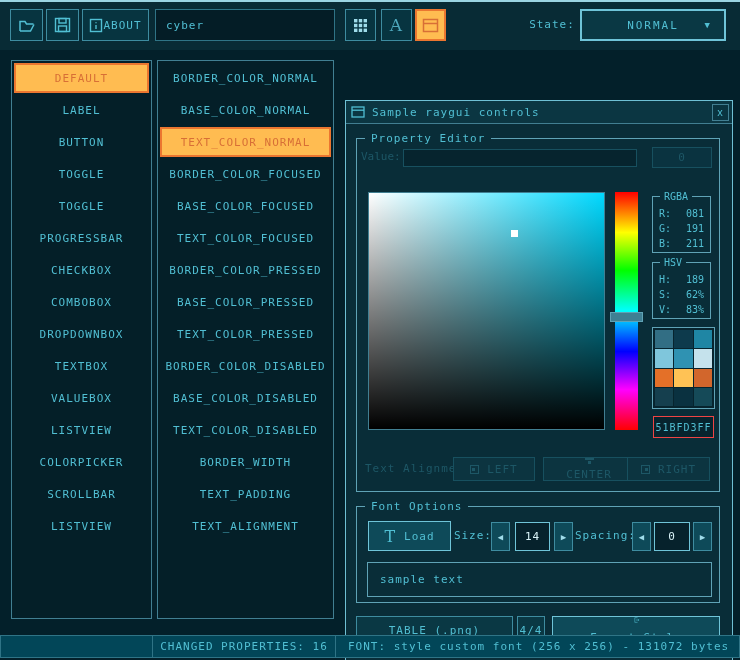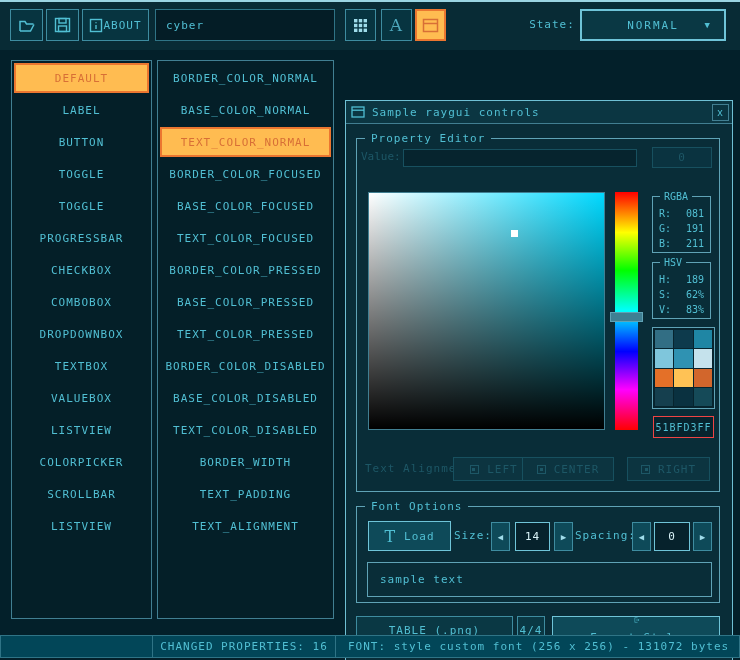--- a/index.html
+++ b/index.html
@@ -261,21 +261,21 @@
       <div class="abs hex-box" style="left:296px;top:277px;width:61px;height:22px">51BFD3FF</div>
 
       <div class="abs disabled-text" style="left:8px;top:318px;height:24px;line-height:24px;letter-spacing:1px">Text Alignmen</div>
       <div id="align-buttons">
           <div class="align-btn" style="left: 96px; top: 318px; width: 82px;">
             <span class="align-icon left">
               <span class="dot"></span>
             </span>
             <span>LEFT</span>
           </div>
-          <div class="align-btn" style="left: 165px; top: 318px; width: 92px;">
+          <div class="align-btn" style="left: 186px; top: 318px; width: 92px; flex-direction: column;">
             <span class="align-icon center">
               <span class="dot"></span>
             </span>
             <span>CENTER</span>
           </div>
           <div class="align-btn" style="left: 270px; top: 318px; width: 83px;">
             <span class="align-icon right">
               <span class="dot"></span>
             </span>
             <span>RIGHT</span>

